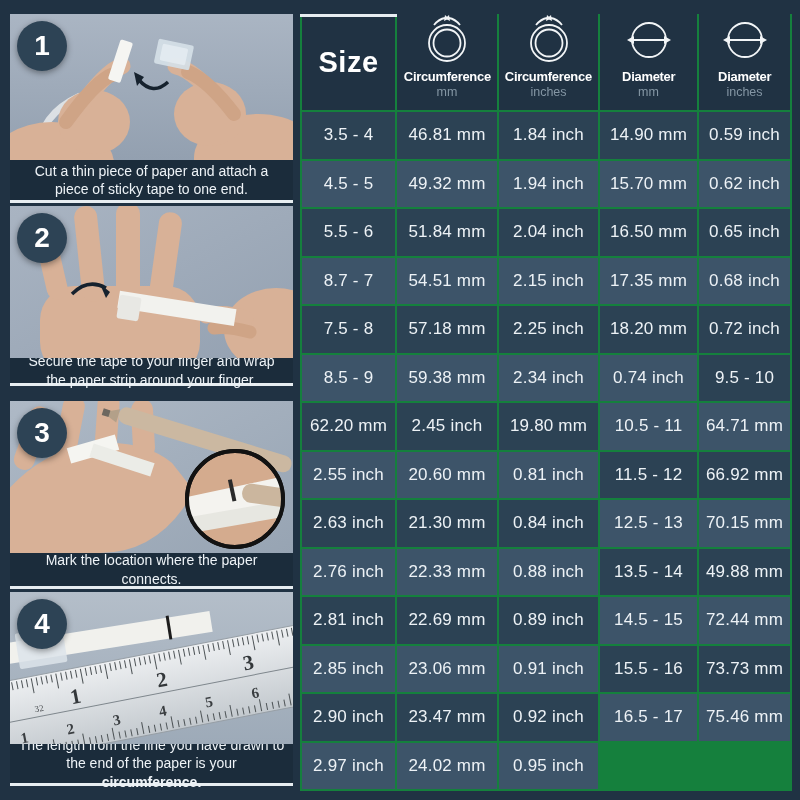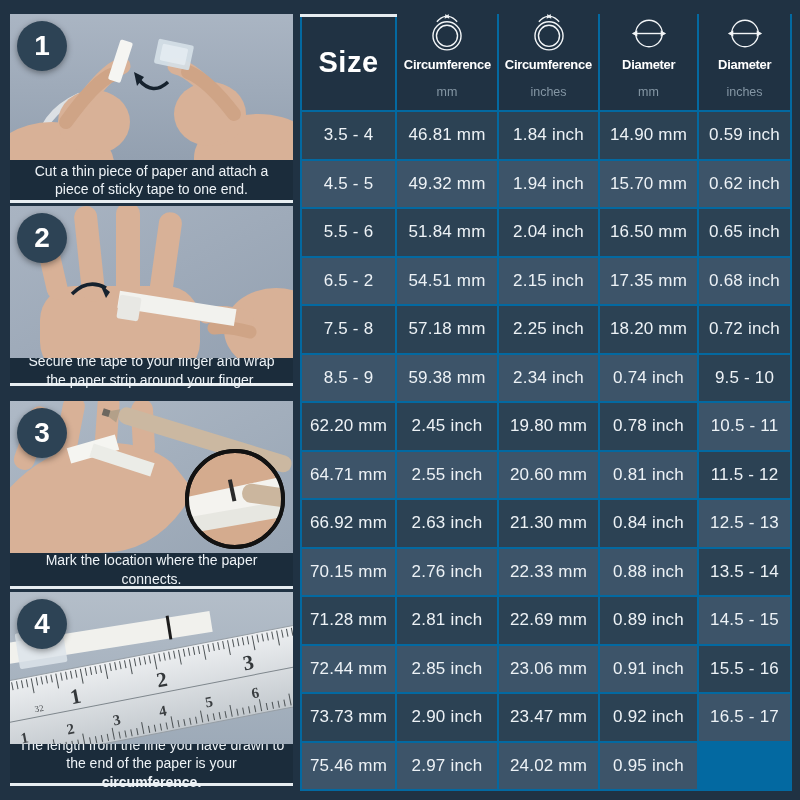--- a/index.html
+++ b/index.html
@@ -29,34 +29,34 @@
   }
   .caption b { font-weight:bold; }
 
   
   #size-table {
     position:absolute; left:300px; top:14px; width:492px; height:777px;
     display:grid;
     grid-template-columns:93px 100px 99px 97px 91px;
     grid-template-rows:96px repeat(14, 1fr);
     gap:2px;
-    background:#0369a1;
+    background:#15803d;
     padding:0 2px 2px 2px;
     box-sizing:border-box;
   }
   .hcell {
     background:#203243; color:#ffffff;
     display:flex; flex-direction:column; align-items:center; justify-content:flex-end;
     padding-bottom:11px;
   }
   .hcell.size-cell { justify-content:center; padding-bottom:0; }
   .size-label { font-size:29px; font-weight:bold; letter-spacing:.5px; }
   .hicon { margin-bottom:4px; }
   .hlabel { font-size:13.5px; font-weight:bold; letter-spacing:-0.3px; transform:scale(.96,1); white-space:nowrap; }
-  .hsub { font-size:12.5px; color:#8496a4; margin-top:13px; }
+  .hsub { font-size:12.5px; color:#8496a4; margin-top:1px; }
   .cell {
     display:flex; align-items:center; justify-content:center;
     color:#edf2f6; font-size:17px; letter-spacing:.2px; white-space:nowrap;
   }
   .row-dark  { background:#2c4254; }
   .row-light { background:#3d5469; }
   #size-top-border {
     position:absolute; left:300px; top:14px; width:97px; height:3px;
     background:#e7edf1;
   }
@@ -441,56 +441,55 @@
       <div class="cell row-light">4.5 - 5</div>
       <div class="cell row-light">49.32 mm</div>
       <div class="cell row-light">1.94 inch</div>
       <div class="cell row-light">15.70 mm</div>
       <div class="cell row-light">0.62 inch</div>
       <div class="cell row-dark">5.5 - 6</div>
       <div class="cell row-dark">51.84 mm</div>
       <div class="cell row-dark">2.04 inch</div>
       <div class="cell row-dark">16.50 mm</div>
       <div class="cell row-dark">0.65 inch</div>
-      <div class="cell row-light">6.5 - 2</div>
+      <div class="cell row-light">8.7 - 7</div>
       <div class="cell row-light">54.51 mm</div>
       <div class="cell row-light">2.15 inch</div>
       <div class="cell row-light">17.35 mm</div>
       <div class="cell row-light">0.68 inch</div>
       <div class="cell row-dark">7.5 - 8</div>
       <div class="cell row-dark">57.18 mm</div>
       <div class="cell row-dark">2.25 inch</div>
       <div class="cell row-dark">18.20 mm</div>
       <div class="cell row-dark">0.72 inch</div>
       <div class="cell row-light">8.5 - 9</div>
       <div class="cell row-light">59.38 mm</div>
       <div class="cell row-light">2.34 inch</div>
       <div class="cell row-light">0.74 inch</div>
       <div class="cell row-dark">9.5 - 10</div>
       <div class="cell row-dark">62.20 mm</div>
       <div class="cell row-dark">2.45 inch</div>
       <div class="cell row-dark">19.80 mm</div>
-      <div class="cell row-dark">0.78 inch</div>
       <div class="cell row-light">10.5 - 11</div>
       <div class="cell row-light">64.71 mm</div>
       <div class="cell row-light">2.55 inch</div>
       <div class="cell row-light">20.60 mm</div>
       <div class="cell row-light">0.81 inch</div>
       <div class="cell row-dark">11.5 - 12</div>
       <div class="cell row-dark">66.92 mm</div>
       <div class="cell row-dark">2.63 inch</div>
       <div class="cell row-dark">21.30 mm</div>
       <div class="cell row-dark">0.84 inch</div>
       <div class="cell row-light">12.5 - 13</div>
       <div class="cell row-light">70.15 mm</div>
       <div class="cell row-light">2.76 inch</div>
       <div class="cell row-light">22.33 mm</div>
       <div class="cell row-light">0.88 inch</div>
       <div class="cell row-dark">13.5 - 14</div>
-      <div class="cell row-dark">71.28 mm</div>
+      <div class="cell row-dark">49.88 mm</div>
       <div class="cell row-dark">2.81 inch</div>
       <div class="cell row-dark">22.69 mm</div>
       <div class="cell row-dark">0.89 inch</div>
       <div class="cell row-light">14.5 - 15</div>
       <div class="cell row-light">72.44 mm</div>
       <div class="cell row-light">2.85 inch</div>
       <div class="cell row-light">23.06 mm</div>
       <div class="cell row-light">0.91 inch</div>
       <div class="cell row-dark">15.5 - 16</div>
       <div class="cell row-dark">73.73 mm</div>

